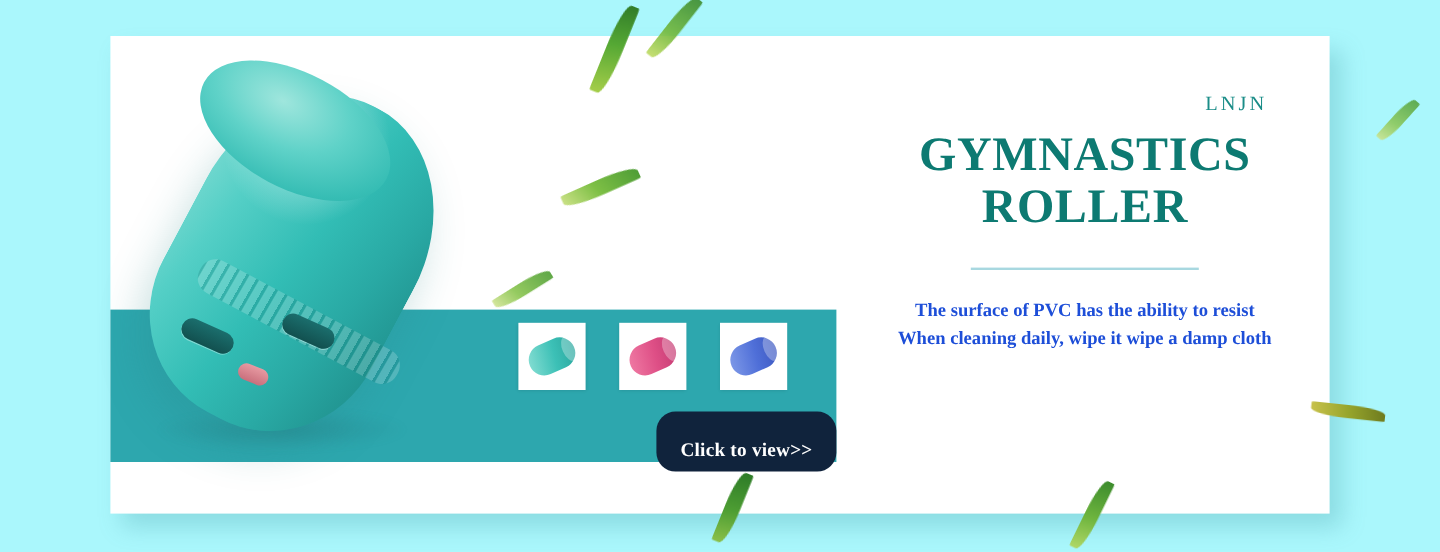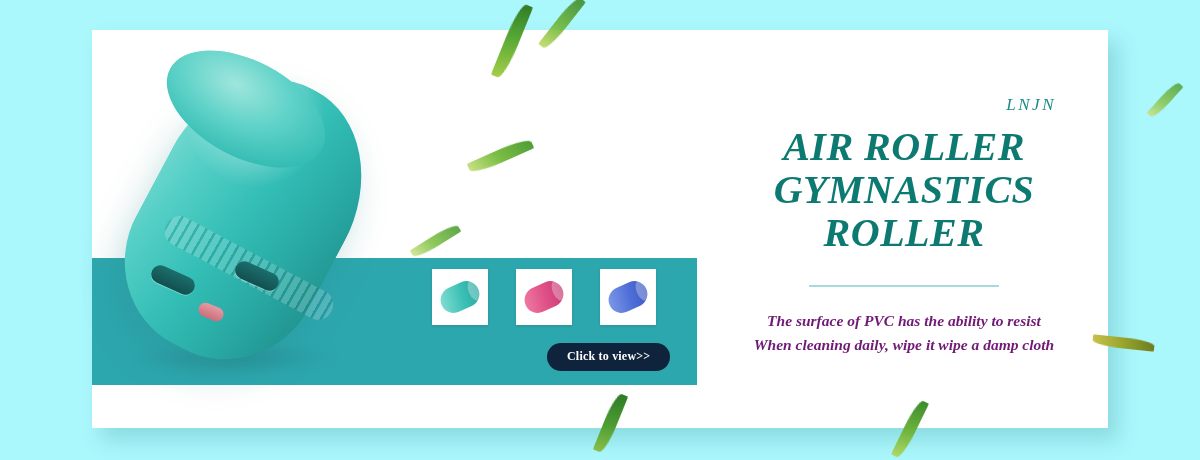--- a/index.html
+++ b/index.html
@@ -91,48 +91,48 @@
   }
   .mini.teal{background:linear-gradient(100deg,#86ded3,#3cc0b6 55%,#2aa59d);}
   .mini.pink{background:linear-gradient(100deg,#f07ba4,#de4f86 55%,#c33a72);}
   .mini.blue{background:linear-gradient(100deg,#7f9ae8,#4f6fd8 55%,#3c57bf);}
 
   
   .cta{
     position:absolute;left:547px;top:343px;
     background:#10233c;color:#ffffff;
     border:none;border-radius:16px;
-    padding:7px 20px 8px;
+    padding:24px 20px 8px;
     font-family:"Liberation Serif",serif;
-    font-size:12px;font-weight:700;letter-spacing:.2px;
+    font-size:16px;font-weight:700;letter-spacing:.2px;
     cursor:pointer;line-height:1.1;
   }
 
   
   .textcol{
-    position:absolute;left:700px;top:95px;width:408px;
-    text-align:center;color:#0e7b73;font-style:italic;
+    position:absolute;left:700px;top:77px;width:408px;
+    text-align:center;color:#0e7b73;
   }
   .brand{
     font-size:17px;letter-spacing:2.5px;color:#1b8d88;
     margin:0 0 10px 0;text-align:right;padding-right:52px;
   }
   .headline{
     font-size:40px;font-weight:700;line-height:1.08;
     color:#0d7a72;margin:0;letter-spacing:.5px;
   }
   .headline .l2{display:block;}
   .rule{
     width:190px;height:2px;background:#a8d8e0;
     margin:30px auto 0 auto;
   }
   .desc{
     margin:22px auto 0 auto;width:368px;
     font-size:15.5px;font-weight:700;line-height:1.55;
-    color:#701a75;
+    color:#1d4ed8;
   }
   .desc span{display:block;}
 
   
   .leaf{position:absolute;border-radius:50% 6% 50% 6%;}
   .lf1{left:505px;top:2px;width:14px;height:78px;
        background:linear-gradient(168deg,#2f7a28 0%,#55a834 45%,#a8cf4a 100%);
        transform:rotate(22deg);filter:blur(.4px);}
   .lf2{left:556px;top:-8px;width:12px;height:62px;
        background:linear-gradient(172deg,#3b8a2e 0%,#74b93c 60%,#c3dd66 100%);
@@ -184,21 +184,20 @@
     <div class="thumb">
       <div class="mini blue"></div>
     </div>
   </div>
 
   <button class="cta">Click to view&gt;&gt;</button>
 
   <div class="textcol">
     <div class="brand">LNJN</div>
     <h1 class="headline">
-      <span>AIR ROLLER</span>
       <span class="l2">GYMNASTICS ROLLER</span>
     </h1>
     <div class="rule"></div>
     <div class="desc">
       <span>The surface of PVC has the ability to resist</span>
       <span>When cleaning daily, wipe it wipe a damp cloth</span>
     </div>
   </div>
 
   <div class="leaf lf1"></div>

